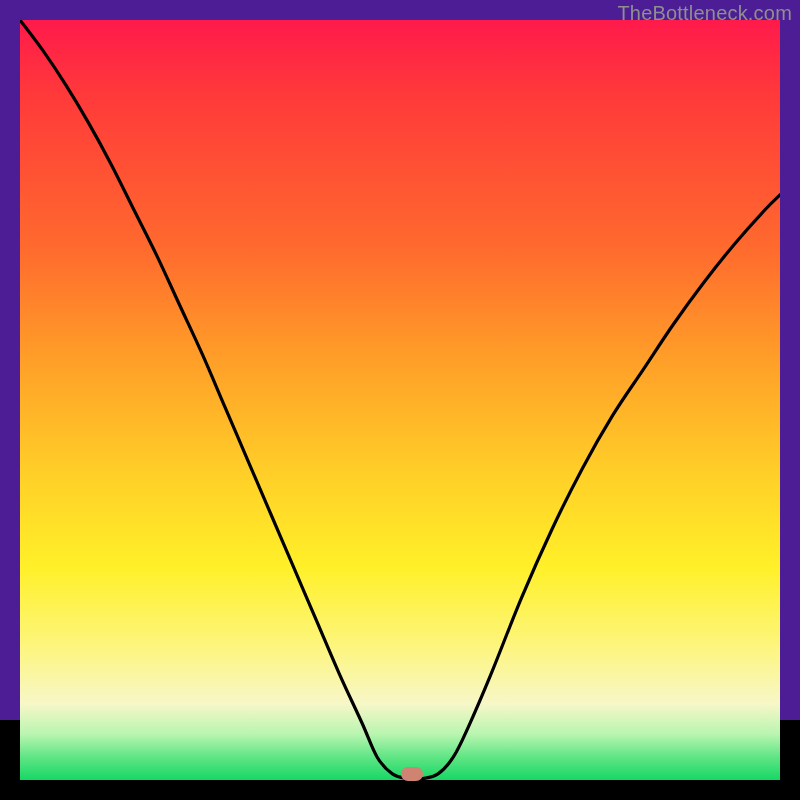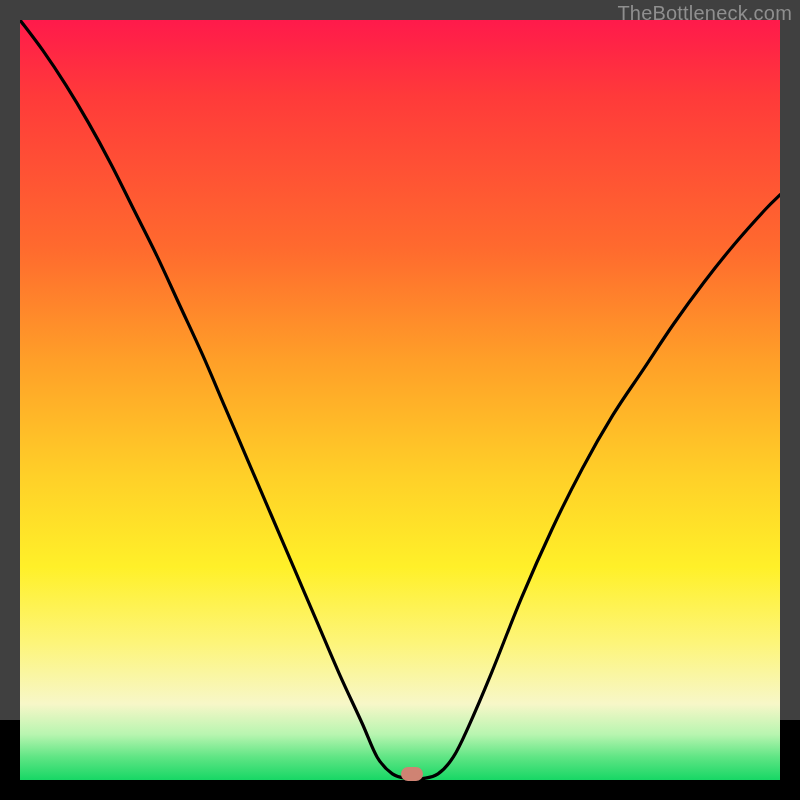--- a/index.html
+++ b/index.html
@@ -8,21 +8,21 @@
     width: 800px;
     height: 800px;
     background: #000;
     overflow: hidden;
     font-family: Arial, Helvetica, sans-serif;
   }
   .frame {
     position: relative;
     width: 800px;
     height: 720px;
-    background: #404040;
+    background: #4c1d95;
   }
   .plot {
     position: absolute;
     left: 20px;
     top: 20px;
     width: 760px;
     height: 760px;
     
     background: linear-gradient(
       to bottom,

